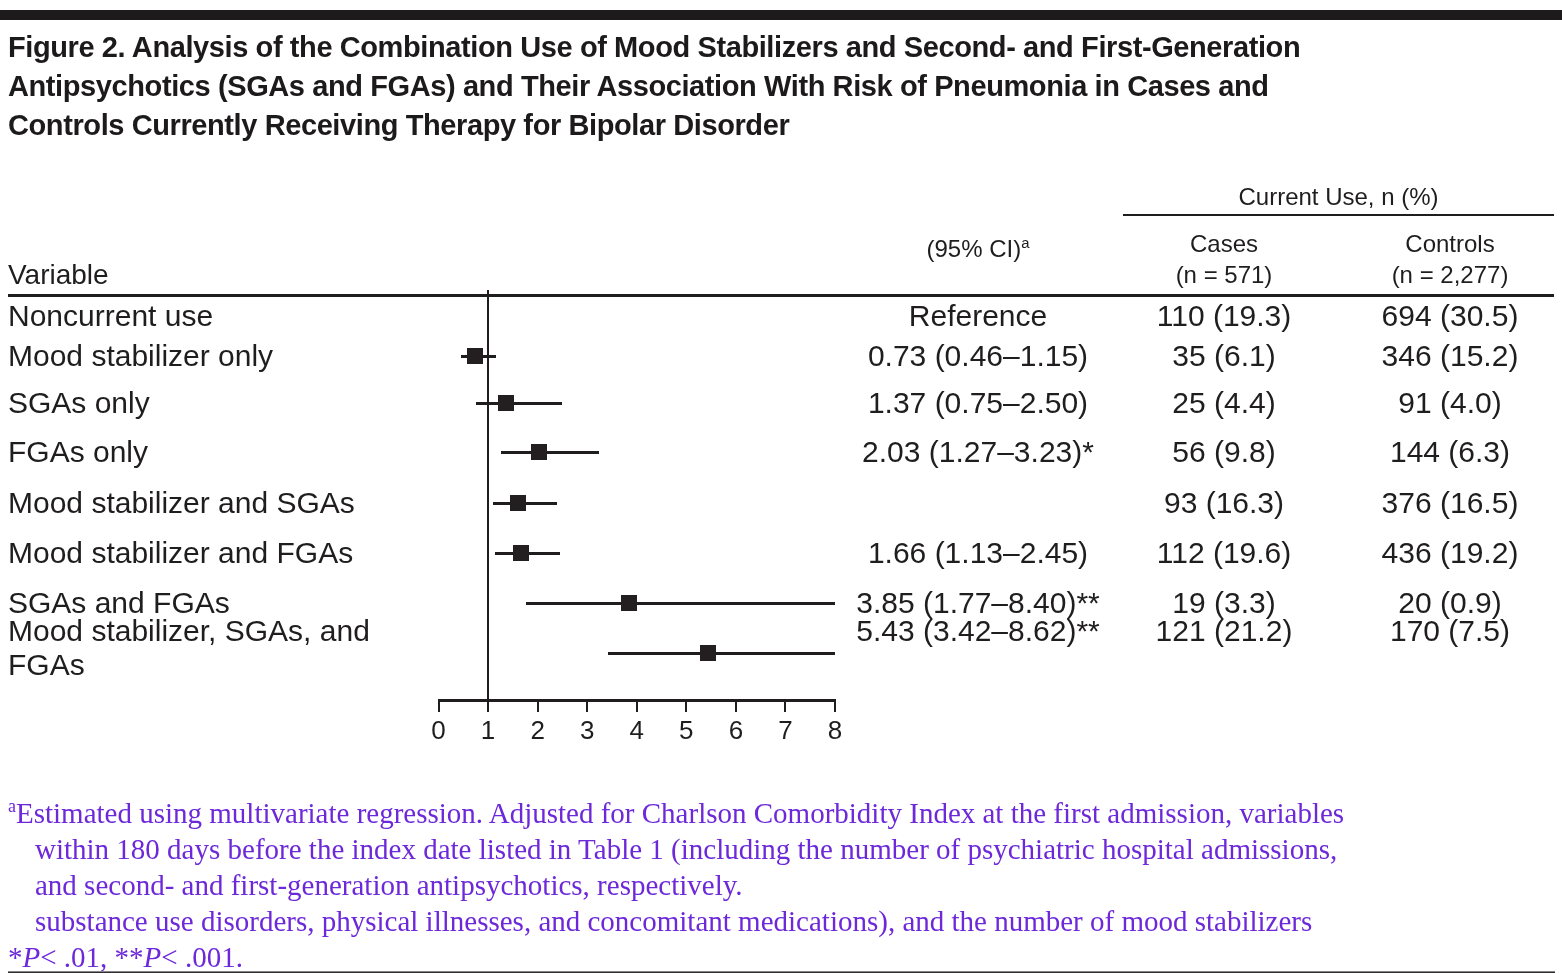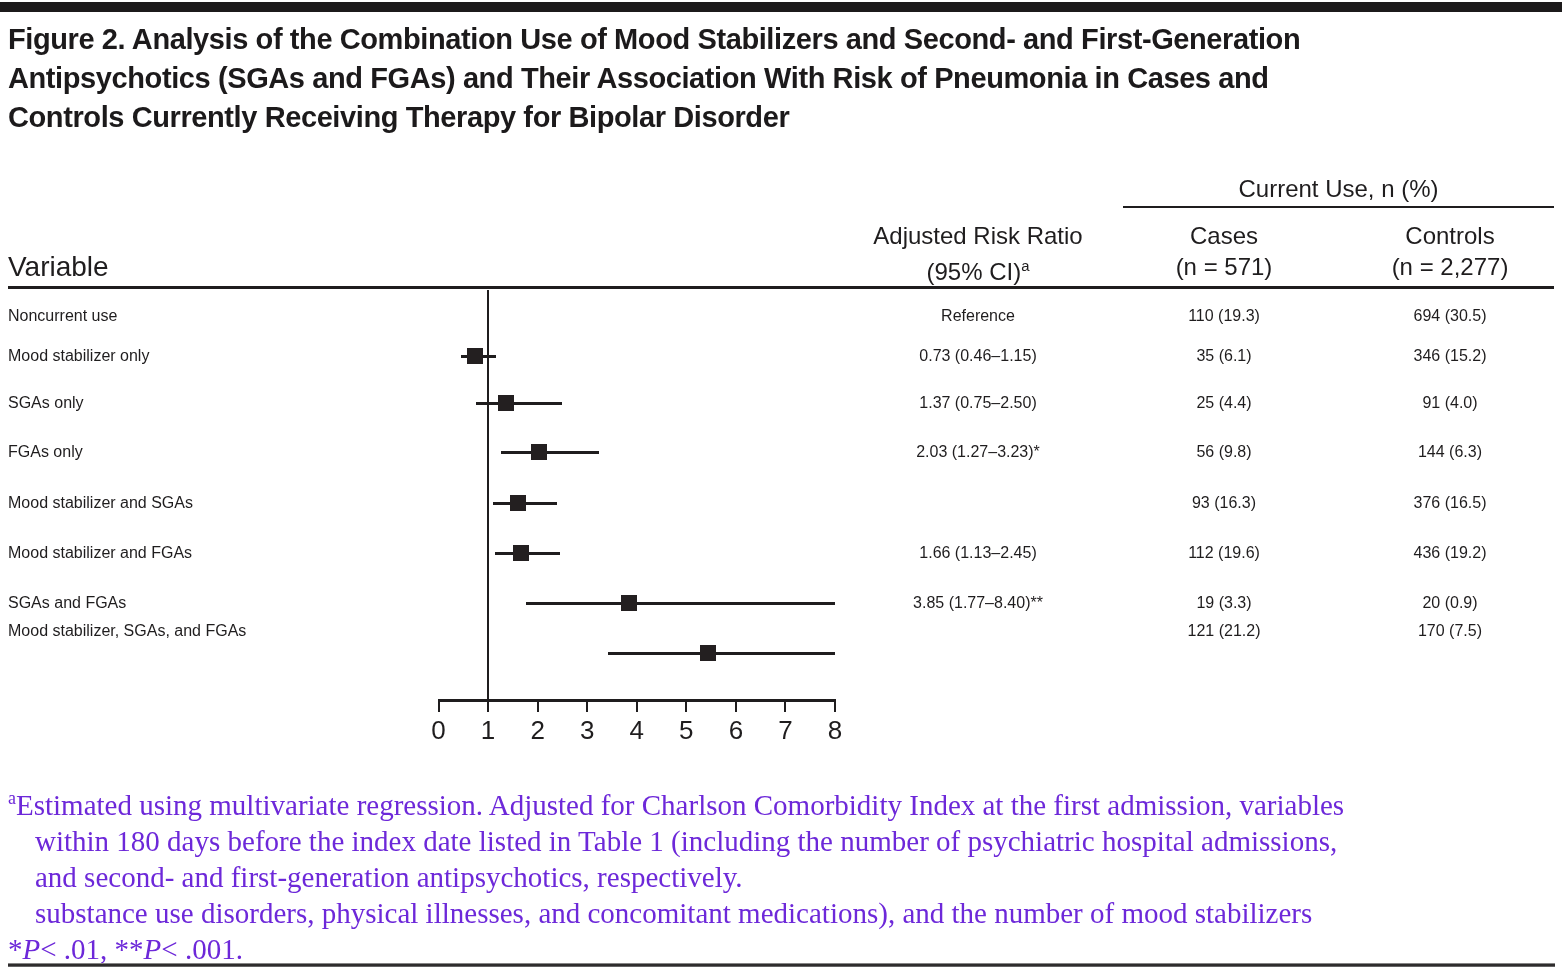--- a/index.html
+++ b/index.html
@@ -1,20 +1,20 @@
 <!DOCTYPE html>
 <html><head>
 <meta charset="utf-8">
 <style>
   html,body { margin:0; padding:0; background:#ffffff; }
   #stage {
     position:relative; width:1562px; height:973px; background:#ffffff;
     font-family:"Liberation Sans", sans-serif; color:#1f1d1e; overflow:hidden;
   }
-  .abs { position:absolute; }
+  .abs { position:absolute;margin-top:8px; }
 
   
   #top-bar { left:0; top:2px; width:1562px; height:10px; background:#1c1a1b; }
 
   
   #figure-title { left:8px; top:20px; width:1552px; font-size:29px; font-weight:700;
     line-height:39px; letter-spacing:-0.4px; color:#1c1a1b; }
   .title-line { white-space:nowrap; }
 
   
@@ -22,21 +22,21 @@
   #span-header { left:1123px; top:173px; width:431px; }
   #span-header-rule { left:1123px; top:206px; width:431px; height:2px; background:#1f1d1e; }
   #arr-header { left:828px; top:220px; width:300px; }
   #cases-header { left:1124px; top:220px; width:200px; }
   #controls-header { left:1350px; top:220px; width:200px; }
   #variable-header { left:8px; top:251px; font-size:28px; }
   #header-rule { left:8px; top:286px; width:1546px; height:3px; background:#1f1d1e; }
   sup { font-size:0.62em; }
 
   
-  .row { position:absolute; left:0; width:1562px; height:34px; line-height:34px; font-size:16px; }
+  .row { position:absolute; left:0; width:1562px; height:34px; line-height:34px; font-size:30px; }
   .row .cell { position:absolute; top:0; height:34px; }
   .c-var { left:8px; width:430px; text-align:left; }
   .c-arr { left:818px; width:320px; text-align:center; }
   .c-cases { left:1124px; width:200px; text-align:center; }
   .c-controls { left:1350px; width:200px; text-align:center; }
 
   
   .ref-line, .axis-line, .tick, .ci { position:absolute; background:#1f1d1e; }
   .marker { position:absolute; width:16px; height:16px; background:#231f20; }
   .tick-label { position:absolute; width:40px; text-align:center; font-size:26px; line-height:30px; }
@@ -62,21 +62,20 @@
   <div id="figure-title" class="abs">
     <div class="title-line">Figure 2. Analysis of the Combination Use of Mood Stabilizers and Second- and First-Generation</div>
     <div class="title-line">Antipsychotics (SGAs and FGAs) and Their Association With Risk of Pneumonia in Cases and</div>
     <div class="title-line">Controls Currently Receiving Therapy for Bipolar Disorder</div>
   </div>
 
   <div id="span-header" class="abs hdr">Current Use, n (%)</div>
   <div id="span-header-rule" class="abs"></div>
 
   <div id="arr-header" class="abs hdr">
-    <div>Adjusted Risk Ratio</div>
     <div><span>(95% CI)</span><sup>a</sup></div>
   </div>
 
   <div id="cases-header" class="abs hdr">
     <div>Cases</div>
     <div>(n = 571)</div>
   </div>
 
   <div id="controls-header" class="abs hdr">
     <div>Controls</div>
@@ -123,20 +122,21 @@
     <div class="cell c-controls">436 (19.2)</div>
   </div>
       <div class="row" style="top: 586px;">
     <div class="cell c-var">SGAs and FGAs</div>
     <div class="cell c-arr">3.85 (1.77–8.40)**</div>
     <div class="cell c-cases">19 (3.3)</div>
     <div class="cell c-controls">20 (0.9)</div>
   </div>
       <div class="row" style="top: 614px;">
     <div class="cell c-var">Mood stabilizer, SGAs, and FGAs</div>
+    <div class="cell c-arr">5.43 (3.42–8.62)**</div>
     <div class="cell c-cases">121 (21.2)</div>
     <div class="cell c-controls">170 (7.5)</div>
   </div>
     </div>
 
   <div id="forest-plot">
       <div class="ref-line" style="left: 487.07px; top: 290px; width: 2px; height: 411px;"></div>
       <div class="axis-line" style="left: 437.5px; top: 699px; width: 398.56px; height: 3px;"></div>
       <div class="tick" style="left: 437.5px; top: 699px; width: 2px; height: 13px;"></div>
       <div class="tick-label" style="left: 418.5px; top: 715px;">0</div>

